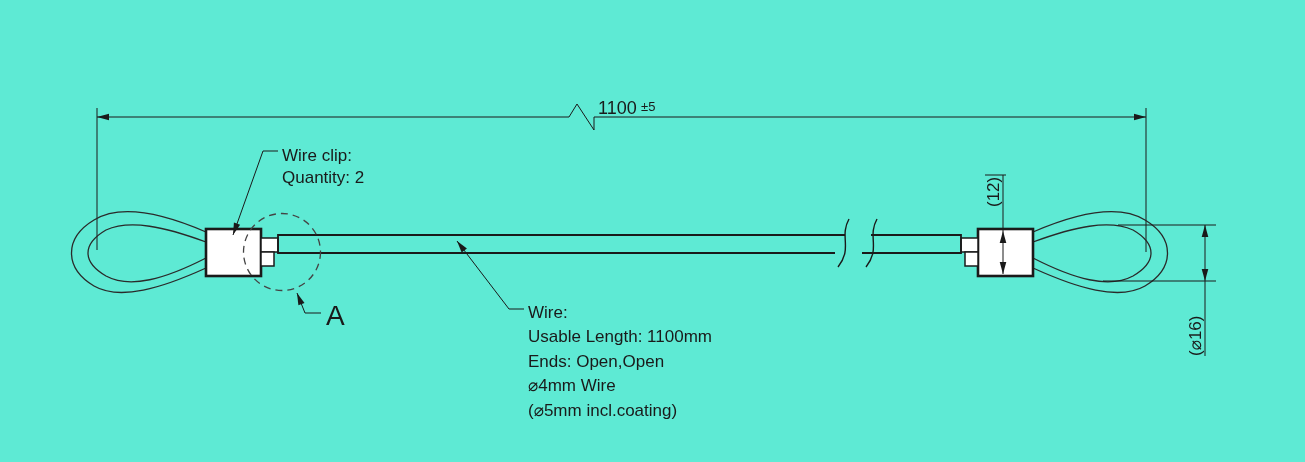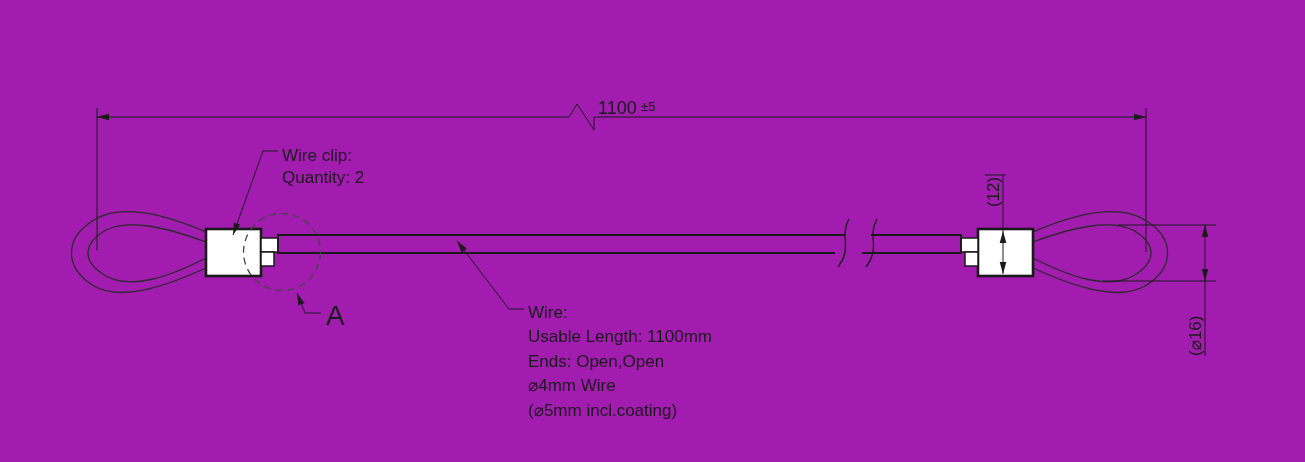--- a/index.html
+++ b/index.html
@@ -1,19 +1,19 @@
 <!DOCTYPE html>
 <html><head>
 <meta charset="utf-8">
 <style>
   html,body{margin:0;padding:0;background:#fff;}
   .canvas{
     position:relative;
     width:1305px;height:462px;
-    background:#a21caf;
+    background:#5eead4;
     font-family:"Liberation Sans", sans-serif;
     overflow:hidden;
   }
   svg{display:block;}
   text{fill:#1a1a1a;}
   .t-label{font-size:17px;}
   .t-dim{font-size:18px;}
   .t-tol{font-size:13px;}
   .t-detail{font-size:28px;}
   .t-rot{font-size:17px;}

